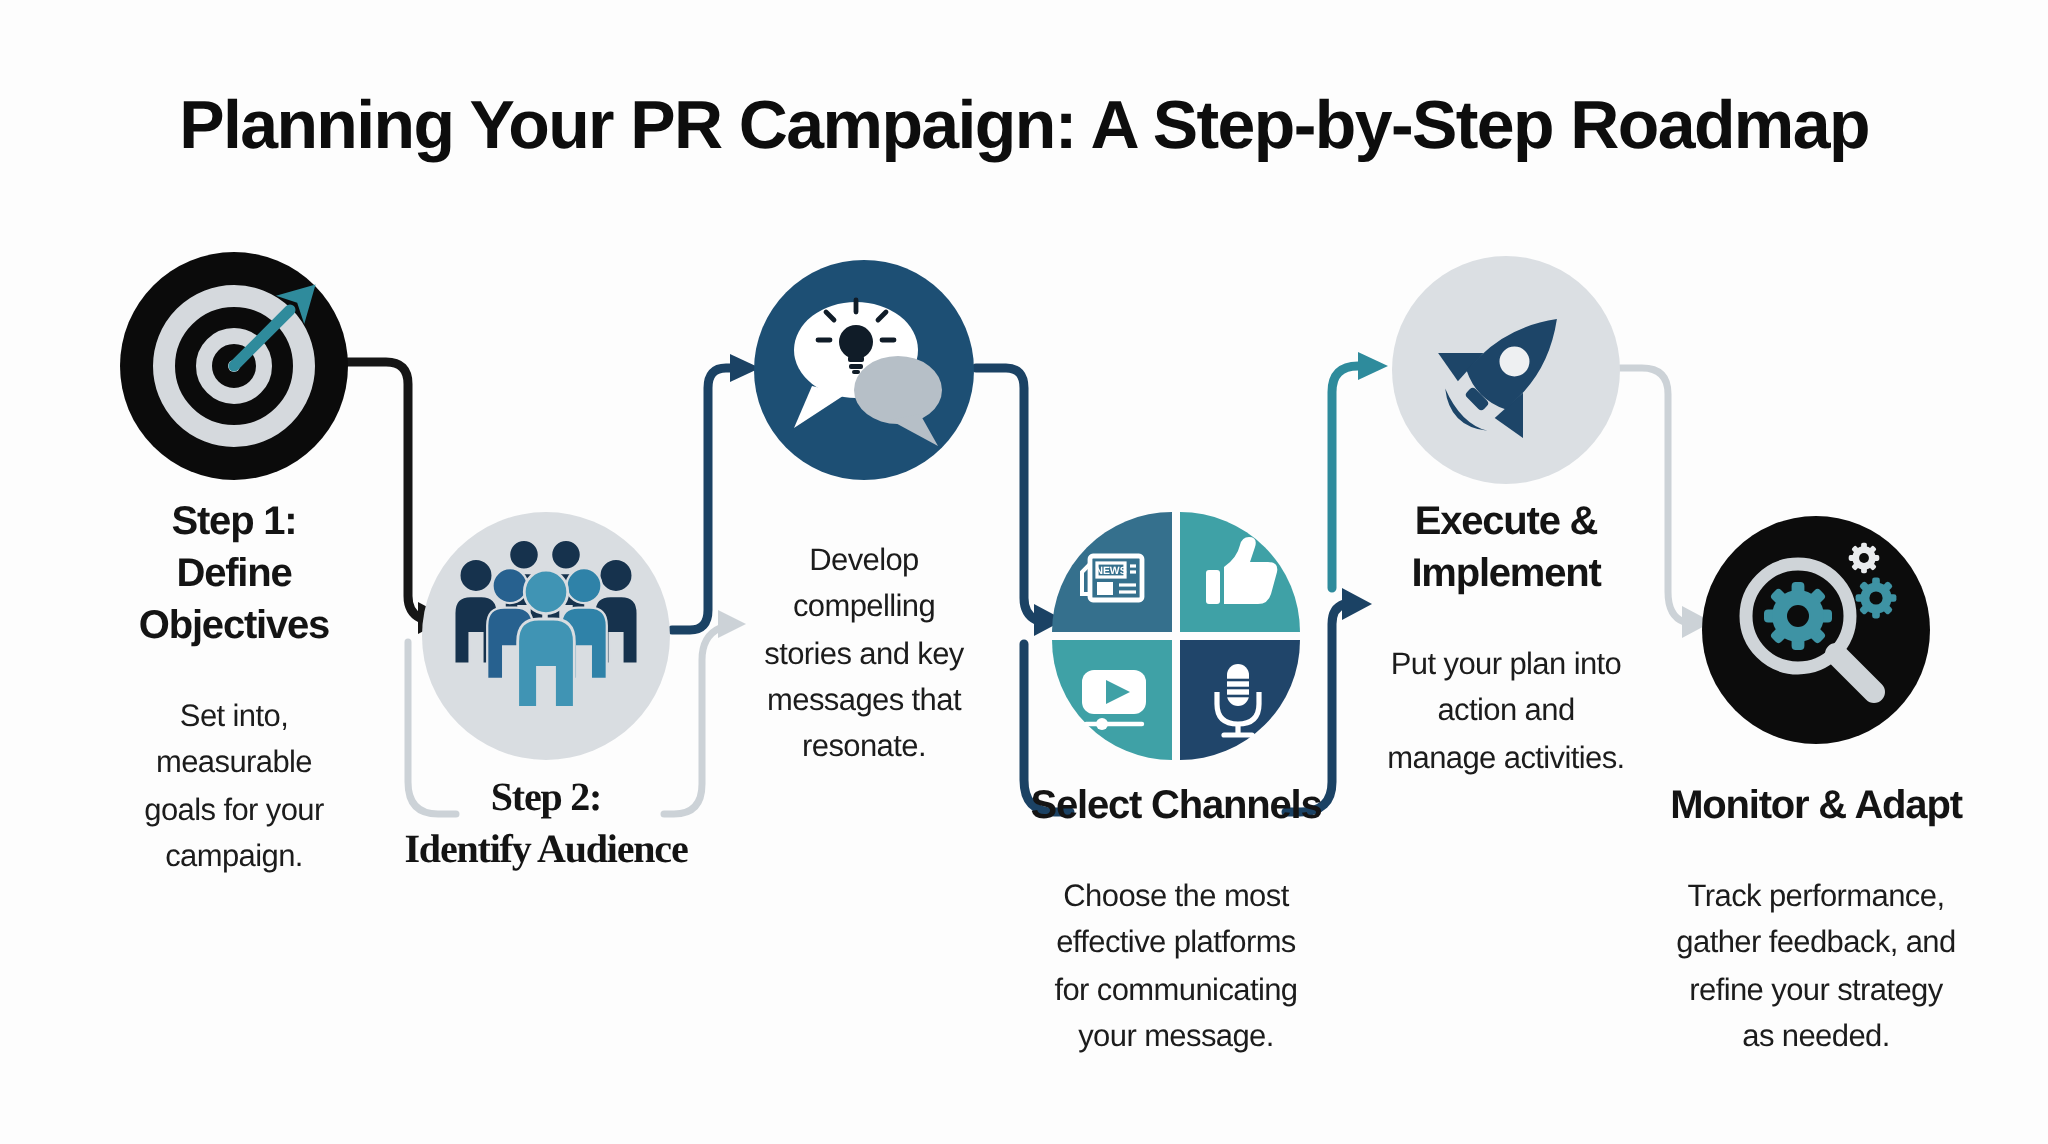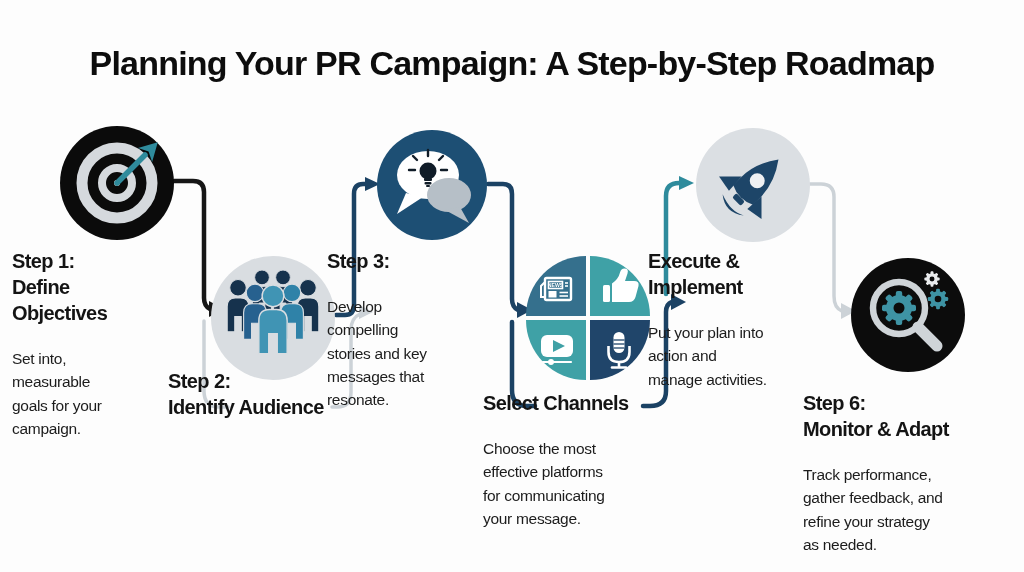--- a/index.html
+++ b/index.html
@@ -7,39 +7,39 @@
     position:relative;width:1024px;height:572px;background:#fdfdfd;
     font-family:"Liberation Sans",sans-serif;overflow:hidden;
   }
   .main-title{
     position:absolute;left:0;top:44px;width:1024px;text-align:center;
     font-size:34px;font-weight:bold;letter-spacing:-0.8px;color:#0d0d0d;
   }
   .connectors{position:absolute;left:0;top:0;z-index:1;}
   .step{position:absolute;z-index:2;}
   .icon{position:absolute;display:block;}
-  .txt{position:absolute;text-align:left;z-index:3;}
+  .txt{position:absolute;text-align:center;z-index:3;}
   .lbl,.ttl{
     font-size:20px;font-weight:bold;line-height:1.3;letter-spacing:-0.6px;
     color:#141414;white-space:pre-line;
   }
   .desc{
     margin-top:21px;font-size:15.5px;line-height:1.5;letter-spacing:-0.3px;
     color:#1c1c1c;white-space:pre-line;
   }
   
   .i1{left:58px;top:124px;width:118px;height:118px;}
   .i2{left:209px;top:254px;width:128px;height:128px;}
   .i3{left:376px;top:129px;width:112px;height:112px;}
   .i4{left:522px;top:252px;width:132px;height:132px;}
   .i5{left:695px;top:127px;width:116px;height:116px;}
   .i6{left:850px;top:257px;width:116px;height:116px;}
   
   .t1{left:12px; top:248px;width:210px;}
-  .t2{left:168px;top:368px;width:210px;}
+  .t2{left:168px;top:386px;width:210px;font-family:Liberation Serif, serif;}
   .t3{left:327px;top:248px;width:210px;}
   .t4{left:483px;top:390px;width:210px;}
   .t5{left:648px;top:248px;width:210px;}
   .t6{left:803px;top:390px;width:210px;}
 </style>
 </head>
 <body>
 
 <div id="canvas">
 
@@ -145,21 +145,20 @@
           <line x1="-19" y1="-3" x2="-13" y2="-3"></line>
           <line x1="19" y1="-3" x2="13" y2="-3"></line>
         </g>
         <circle cy="-2" r="8.5" stroke="none"></circle>
         <rect x="-4" y="5" width="8" height="3" rx="1" stroke="none"></rect>
         <rect x="-3.5" y="9" width="7" height="2.5" rx="1" stroke="none"></rect>
         <rect x="-2" y="12" width="4" height="2" rx="1" stroke="none"></rect>
       </g>
     </svg>
     <div class="txt t3">
-      <div class="lbl">Step 3:</div>
       <div class="desc">Develop
 compelling
 stories and key
 messages that
 resonate.</div>
     </div>
   </div>
 
   <div class="step">
     <svg class="icon i4" viewBox="-66 -66 132 132">
@@ -257,21 +256,20 @@
       <g transform="translate(24,-36) scale(0.45)">
         <use href="#gear" fill="#e9ebed"></use>
         <circle r="5.5" fill="#0c0c0c"></circle>
       </g>
       <g transform="translate(30,-16) scale(0.6)">
         <use href="#gear" fill="#3e93a4"></use>
         <circle r="5.5" fill="#0c0c0c"></circle>
       </g>
     </svg>
     <div class="txt t6">
-      <div class="lbl">Step 6:</div>
       <div class="ttl">Monitor &amp; Adapt</div>
       <div class="desc">Track performance,
 gather feedback, and
 refine your strategy
 as needed.</div>
     </div>
   </div>
 
 </div>
 

